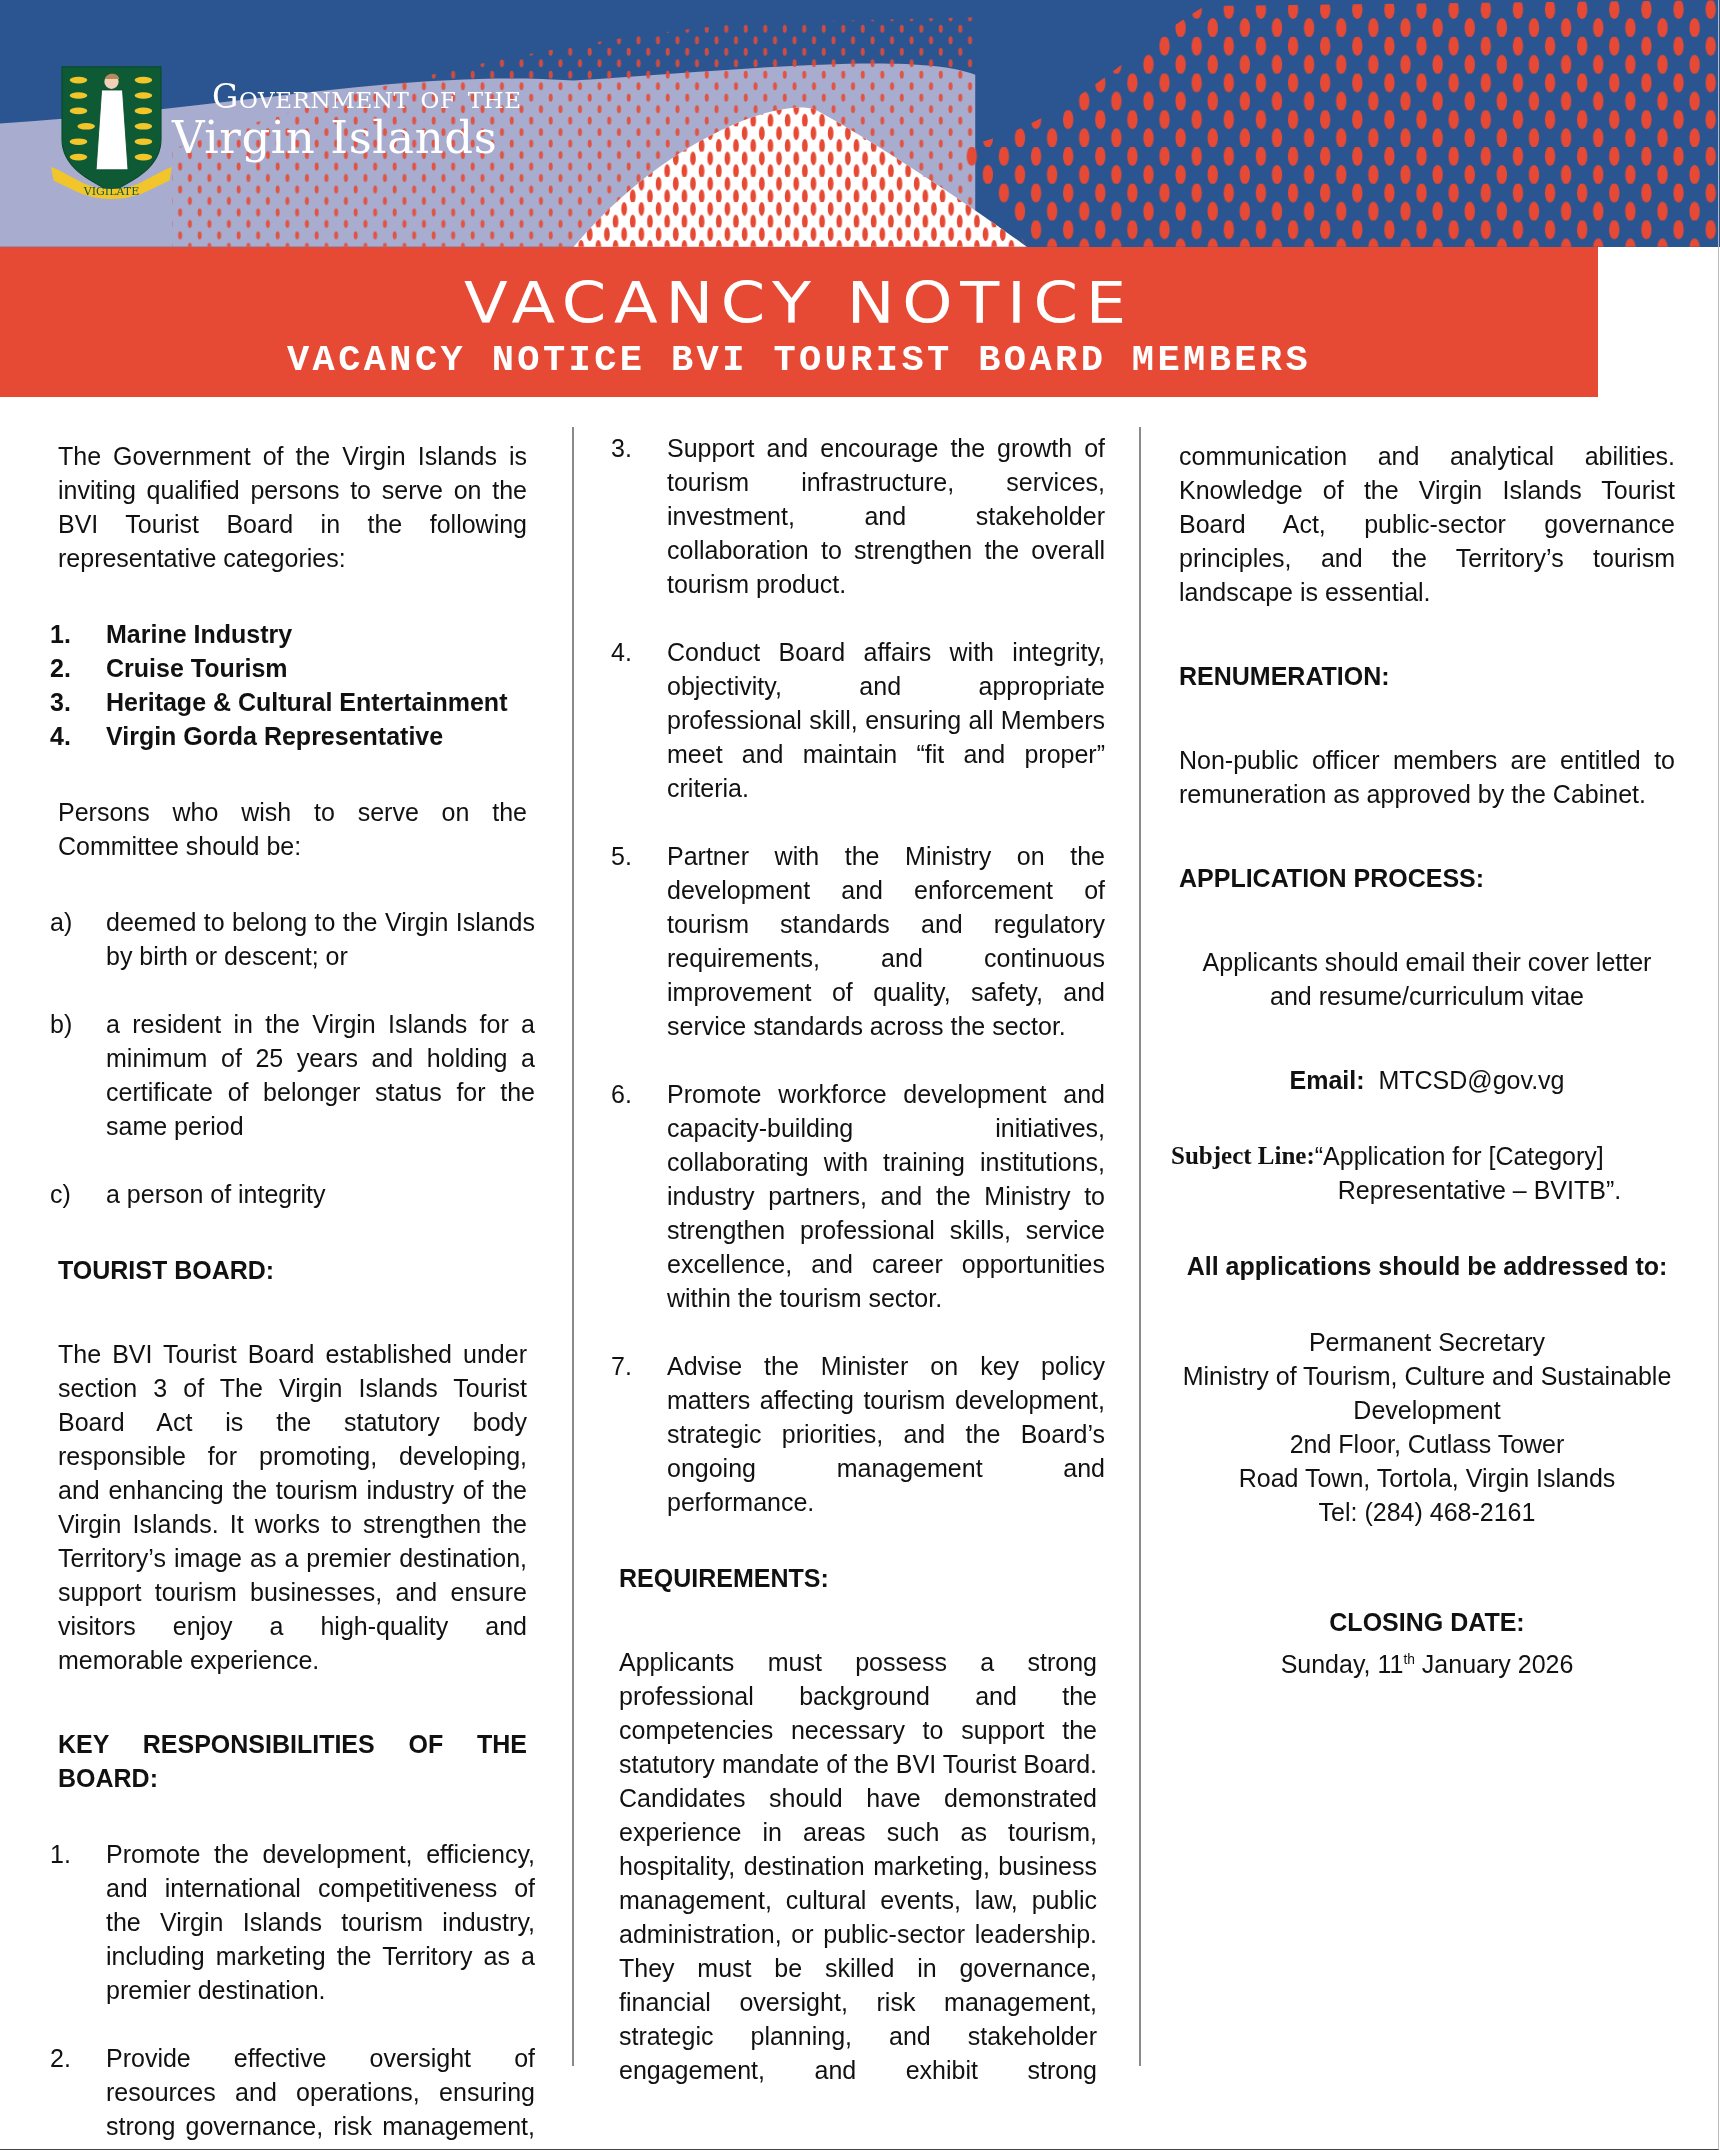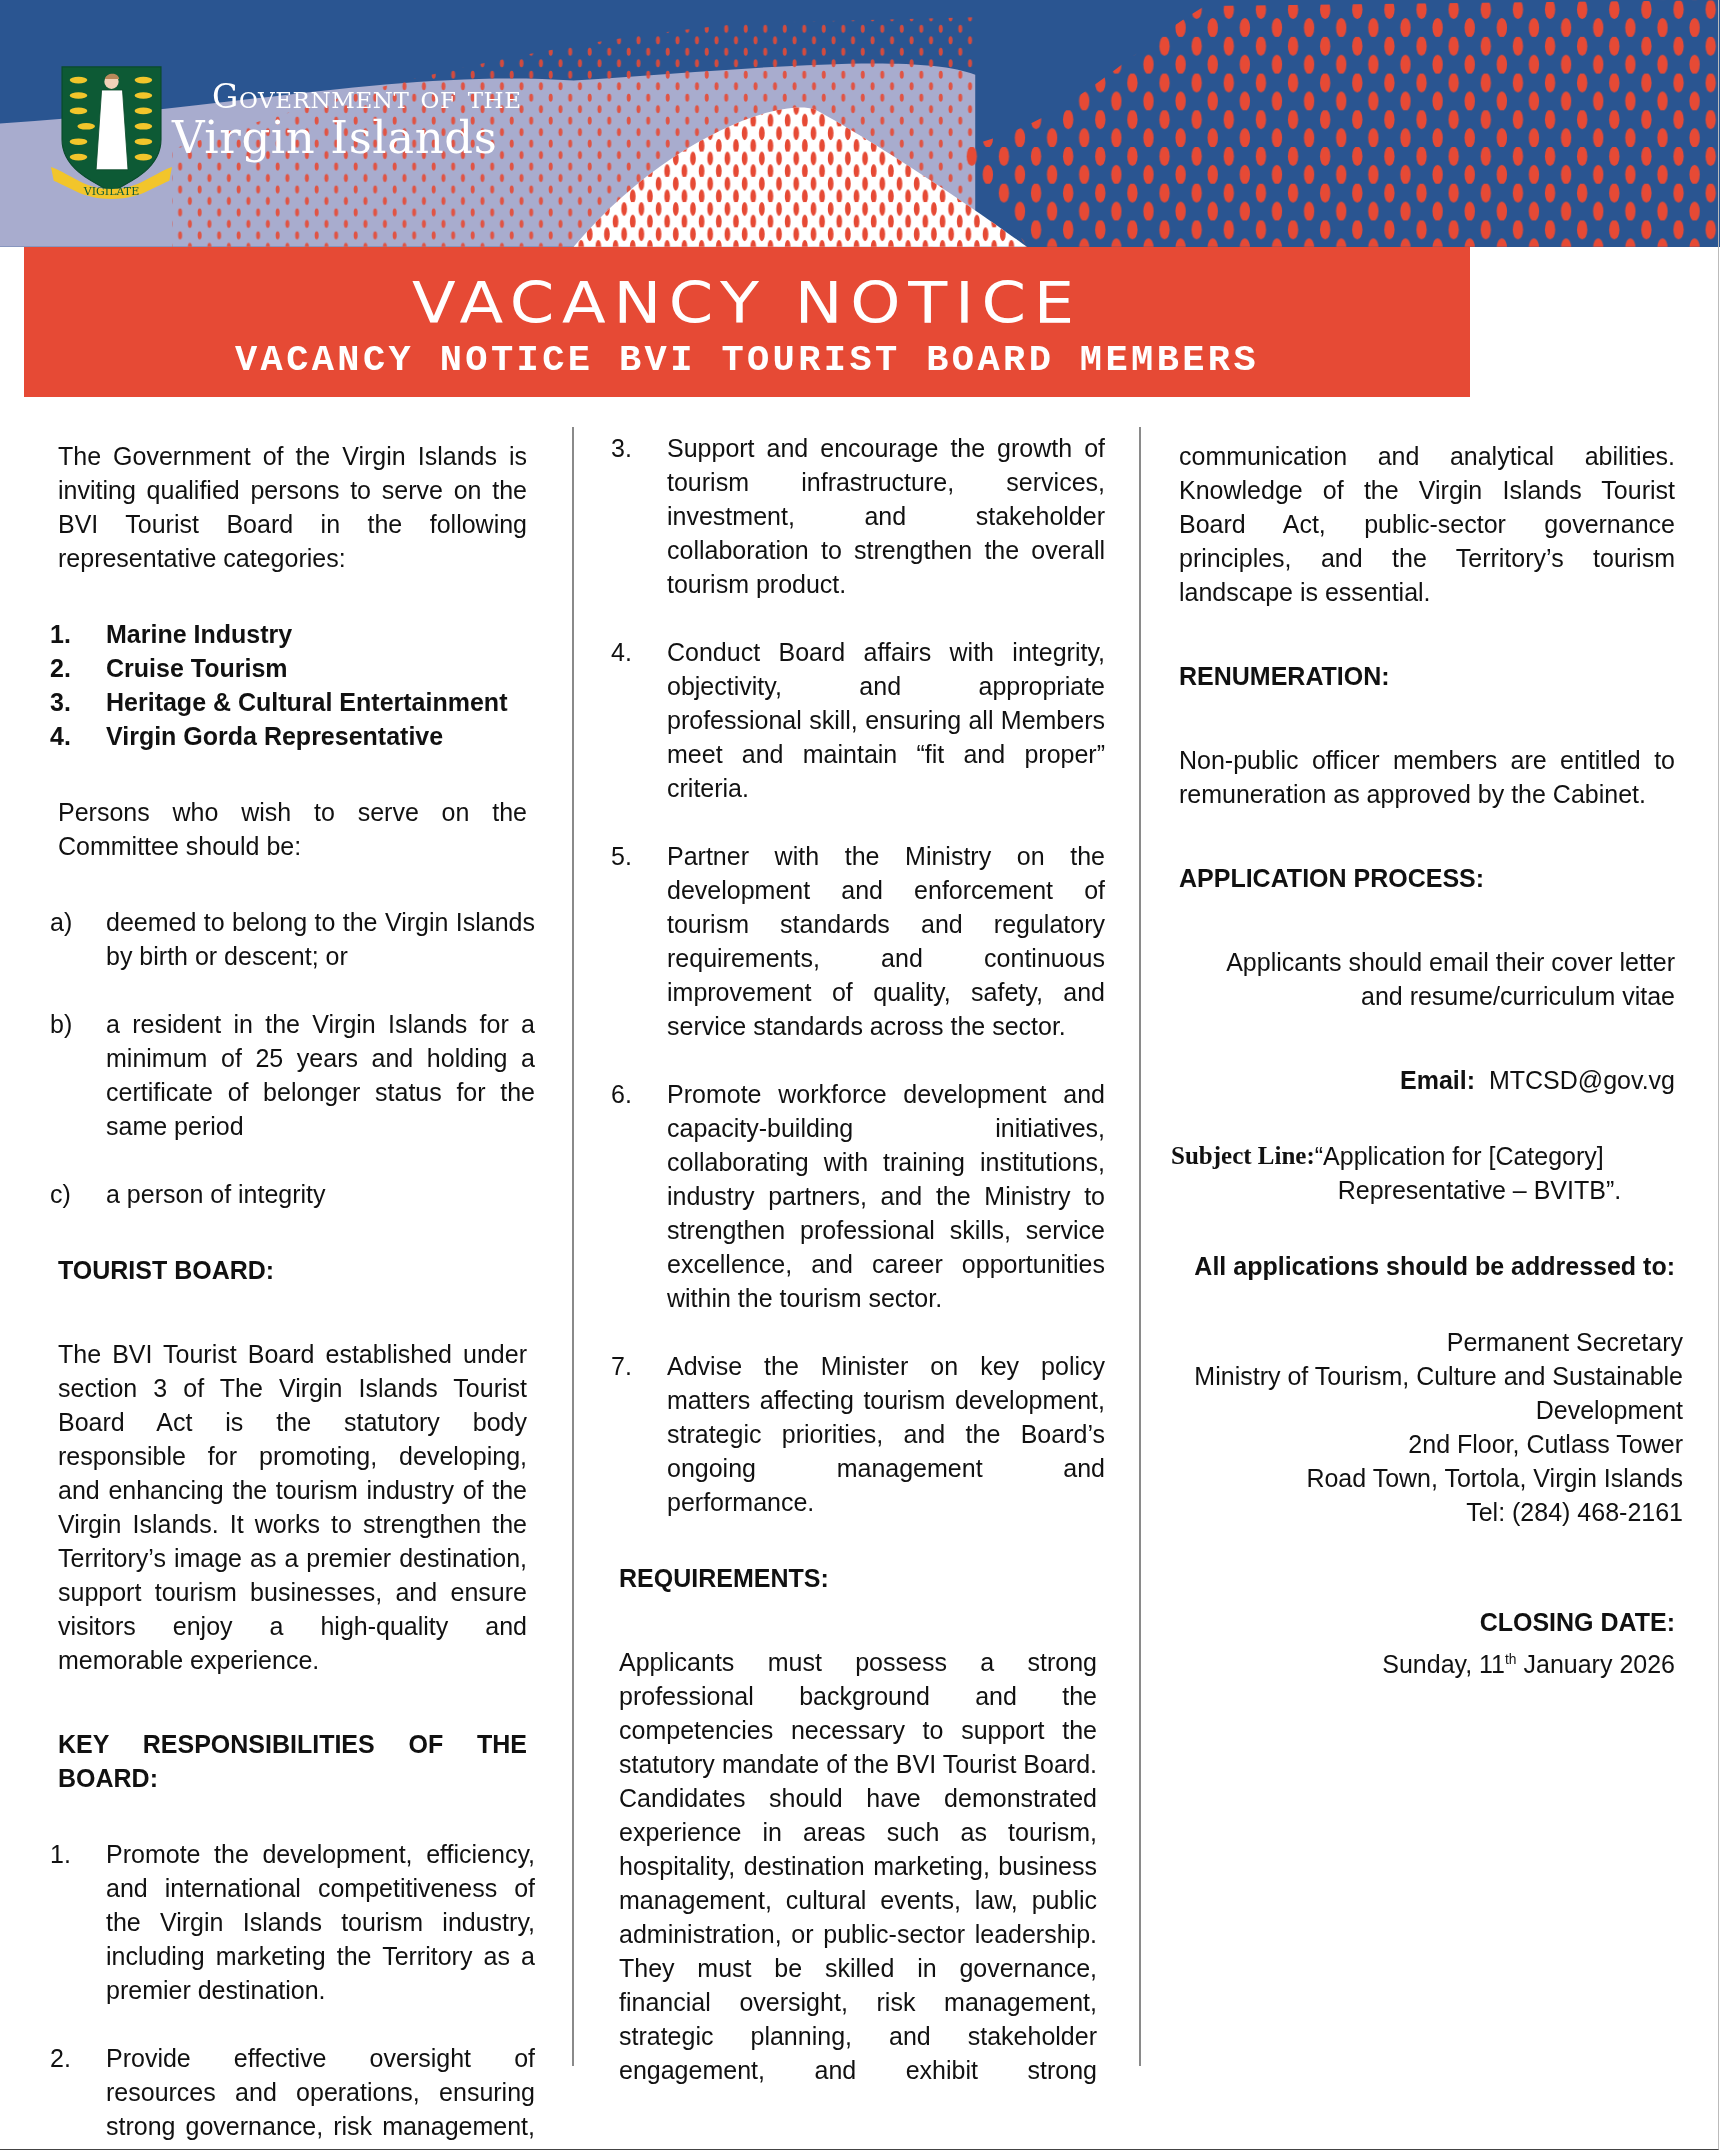--- a/index.html
+++ b/index.html
@@ -11,40 +11,40 @@
   
   .header { position: absolute; left: 0; top: 0; width: 1721px; height: 247px; background: #2a5591; overflow: hidden; }
   .header svg.bg { position: absolute; left: 0; top: 0; }
   .crest { position: absolute; left: 40px; top: 57px; width: 143px; height: 143px; }
   .gov-title { position: absolute; left: 172px; top: 80px; color: #fff;
                font-family: "DejaVu Serif", serif; line-height: 1; }
   .gov-line1 { font-size: 33px; letter-spacing: 0.6px; font-variant: small-caps; display: block; margin-left: 40px; }
   .gov-line2 { font-size: 45px; font-weight: normal; display: block; margin-top: 2.3px; letter-spacing: 0.6px; }
 
   
-  .banner { position: absolute; left: 0; top: 247px; width: 1446px; height: 150px; background: #e64a35; text-align: center; color: #fff; margin-left: 24px; }
+  .banner { position: absolute; left: 0; top: 247px; width: 1598px; height: 150px; background: #e64a35; text-align: center; color: #fff; }
   .banner-title { position: absolute; left: 0; right: 0; top: 23px; font-size: 57px; font-weight: normal;
                   letter-spacing: 6.9px; font-family: "DejaVu Sans", sans-serif; transform: scaleX(1.12); }
   .banner-sub { position: absolute; left: 0; right: 0; top: 92px; font-size: 37px; font-weight: bold; letter-spacing: 3.4px; font-family: Liberation Mono, monospace; }
 
   
   .col { position: absolute; top: 431px; font-size: 25px; line-height: 34px; }
   .col p { margin: 8px; text-align: justify; }
   .c1 { left: 50px; width: 485px; }
   .c2 { left: 611px; width: 494px; }
   .c3 { left: 1171px; width: 512px; }
   .divider { position: absolute; top: 427px; width: 1.7px; height: 1639px; background: #8a8a8a; }
   .gap { height: 34px; }
   .heading { font-weight: bold; }
   .num-item { display: flex; }
   .num-item .n { width: 56px; flex: none; }
   .num-item .t { flex: 1; text-align: justify; }
   .bold-item { display: flex; font-weight: bold; }
   .bold-item .n { width: 56px; flex: none; }
-  .c3 .addr { text-align: right; }
+  .c3 .addr { text-align: center; }
   .subject { display: flex; }
   .subject .lbl { font-weight: bold; flex: none; font-family: Liberation Serif, serif; }
   .subject .val { flex: 1; }
   .subject .val span { display: block; }
   .subject .val .l2 { padding-left: 23px; }
   sup { font-size: 13.8px; line-height: 0; }
 </style>
 </head>
 <body>
 

